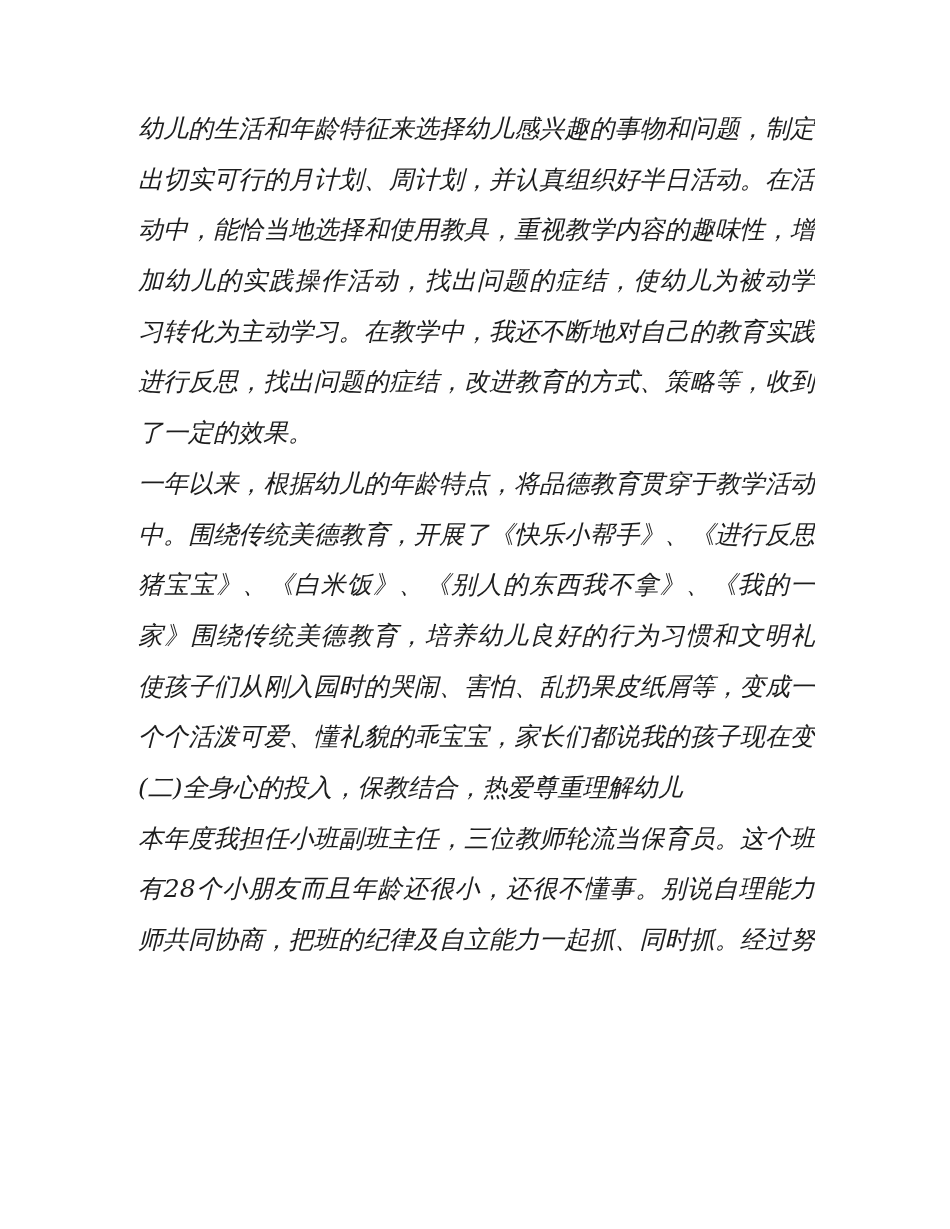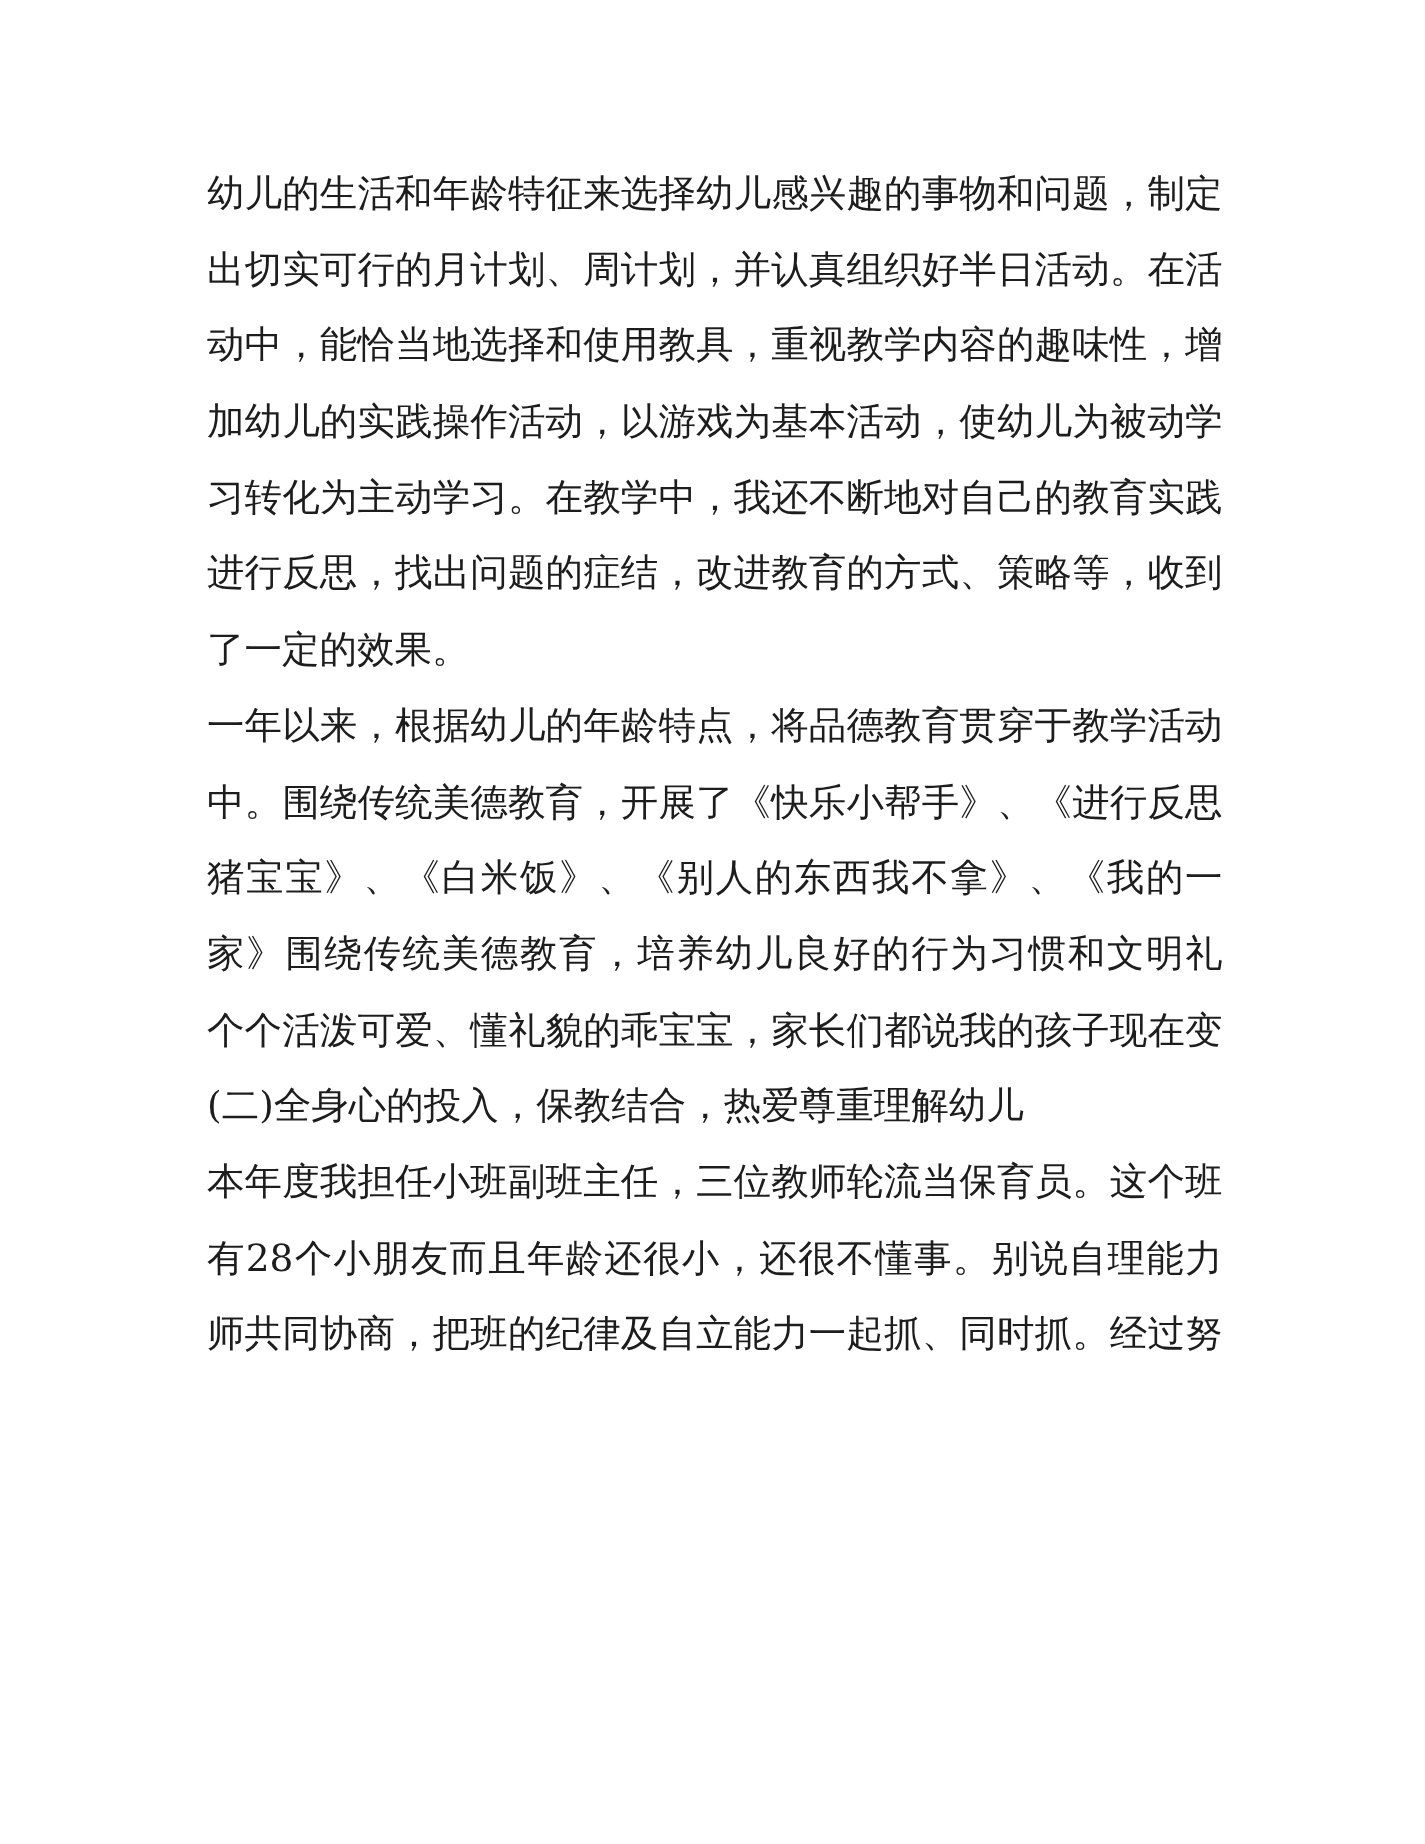--- a/index.html
+++ b/index.html
@@ -24,20 +24,21 @@
     width: 677px;
     font-family: "DejaVu Serif", "Liberation Serif", serif;
     font-size: 25px;
     line-height: 50.7px;
     color: #1d1d1d;
     letter-spacing: 0;
   }
   .ln {
     height: 50.7px;
     overflow: hidden;
+    font-style: italic;
   }
   
   .ln.fill {
     text-align: justify;
     text-align-last: justify;
     -moz-text-align-last: justify;
   }
   
   .ln.end {
     text-align: center;
@@ -46,27 +47,28 @@
   }
 </style>
 </head>
 <body>
 
 <div class="page" style="background: rgb(255, 255, 255);">
   <div class="text-block" style="color: rgb(29, 29, 29);">
     <div class="ln fill">幼儿的生活和年龄特征来选择幼儿感兴趣的事物和问题，制定</div>
     <div class="ln fill">出切实可行的月计划、周计划，并认真组织好半日活动。在活</div>
     <div class="ln fill">动中，能恰当地选择和使用教具，重视教学内容的趣味性，增</div>
-    <div class="ln fill">加幼儿的实践操作活动，以游戏为基本活动，使幼儿为被动学</div>
+    <div class="ln fill">加幼儿的实践操作活动，找出问题的症结，使幼儿为被动学</div>
     <div class="ln fill">习转化为主动学习。在教学中，我还不断地对自己的教育实践</div>
     <div class="ln fill">进行反思，找出问题的症结，改进教育的方式、策略等，收到</div>
     <div class="ln end">了一定的效果。</div>
     <div class="ln fill">一年以来，根据幼儿的年龄特点，将品德教育贯穿于教学活动</div>
     <div class="ln fill">中。围绕传统美德教育，开展了《快乐小帮手》、《进行反思</div>
     <div class="ln fill">猪宝宝》、《白米饭》、《别人的东西我不拿》、《我的一</div>
     <div class="ln fill">家》围绕传统美德教育，培养幼儿良好的行为习惯和文明礼仪，</div>
+    <div class="ln fill">使孩子们从刚入园时的哭闹、害怕、乱扔果皮纸屑等，变成一</div>
     <div class="ln fill">个个活泼可爱、懂礼貌的乖宝宝，家长们都说我的孩子现在变</div>
     <div class="ln end">(二)全身心的投入，保教结合，热爱尊重理解幼儿</div>
     <div class="ln fill">本年度我担任小班副班主任，三位教师轮流当保育员。这个班</div>
     <div class="ln fill">有28个小朋友而且年龄还很小，还很不懂事。别说自理能力</div>
     <div class="ln fill">师共同协商，把班的纪律及自立能力一起抓、同时抓。经过努</div>
   </div>
 </div>
 
 </body></html>

